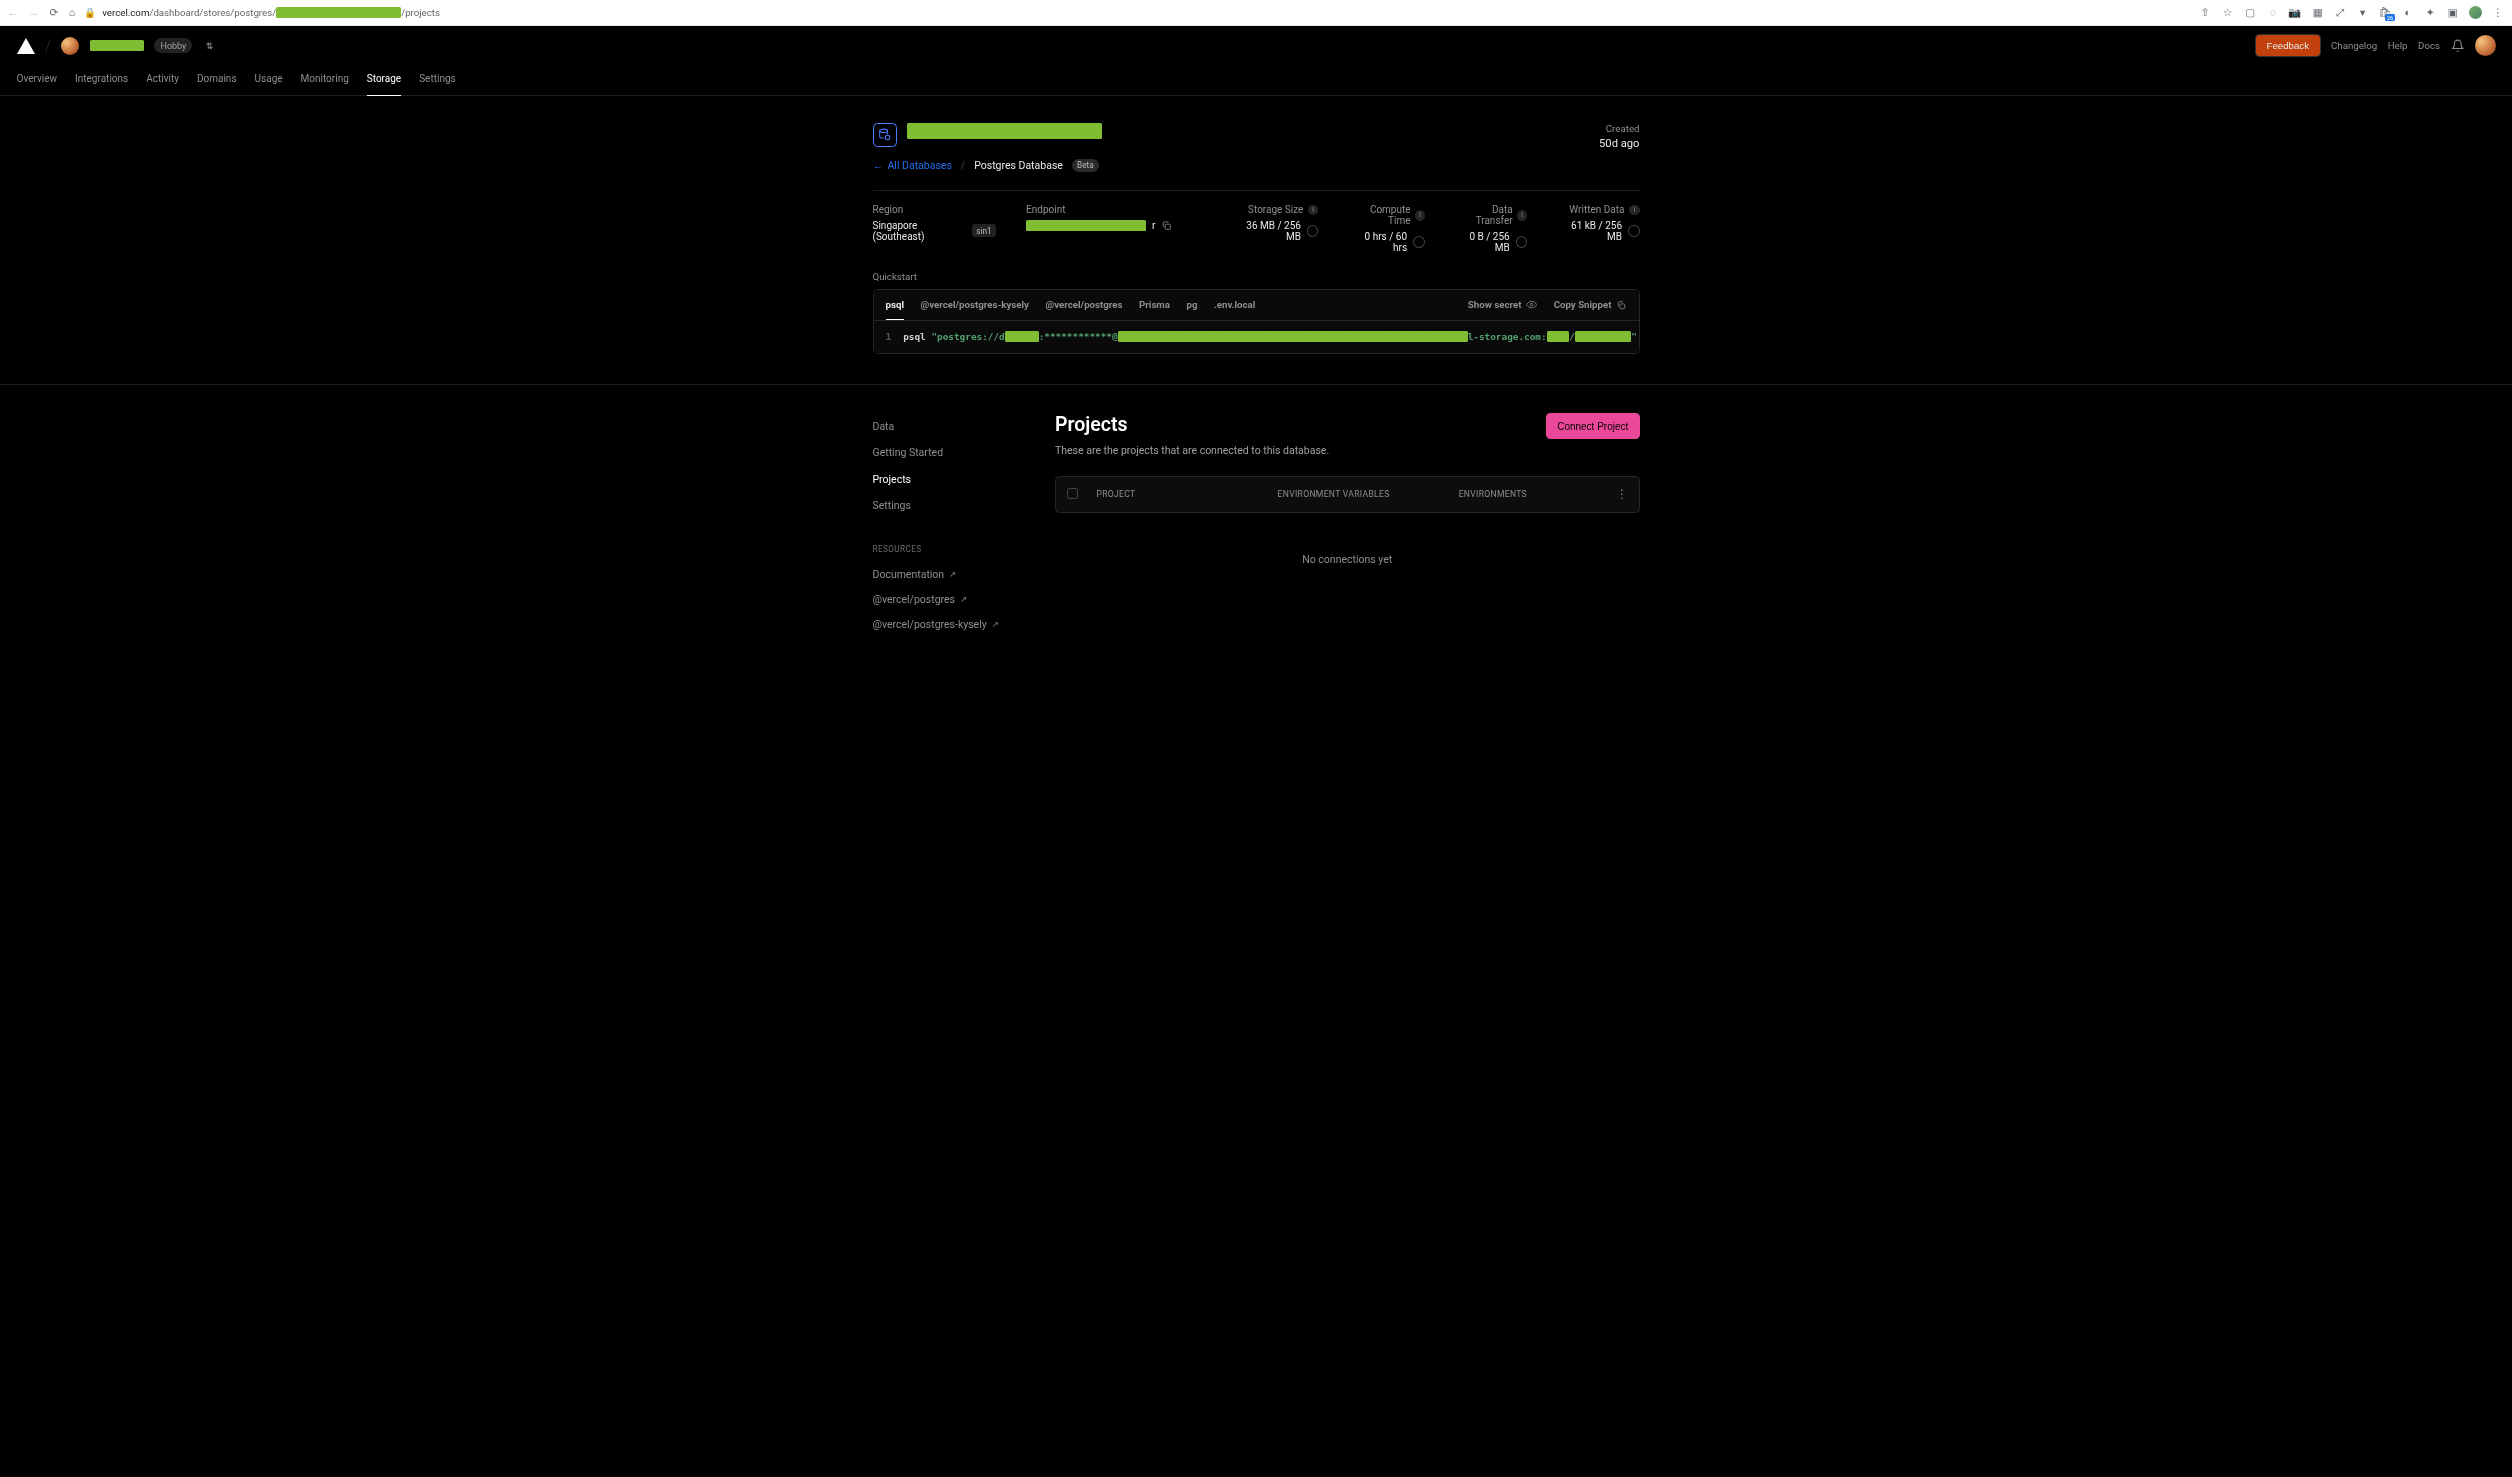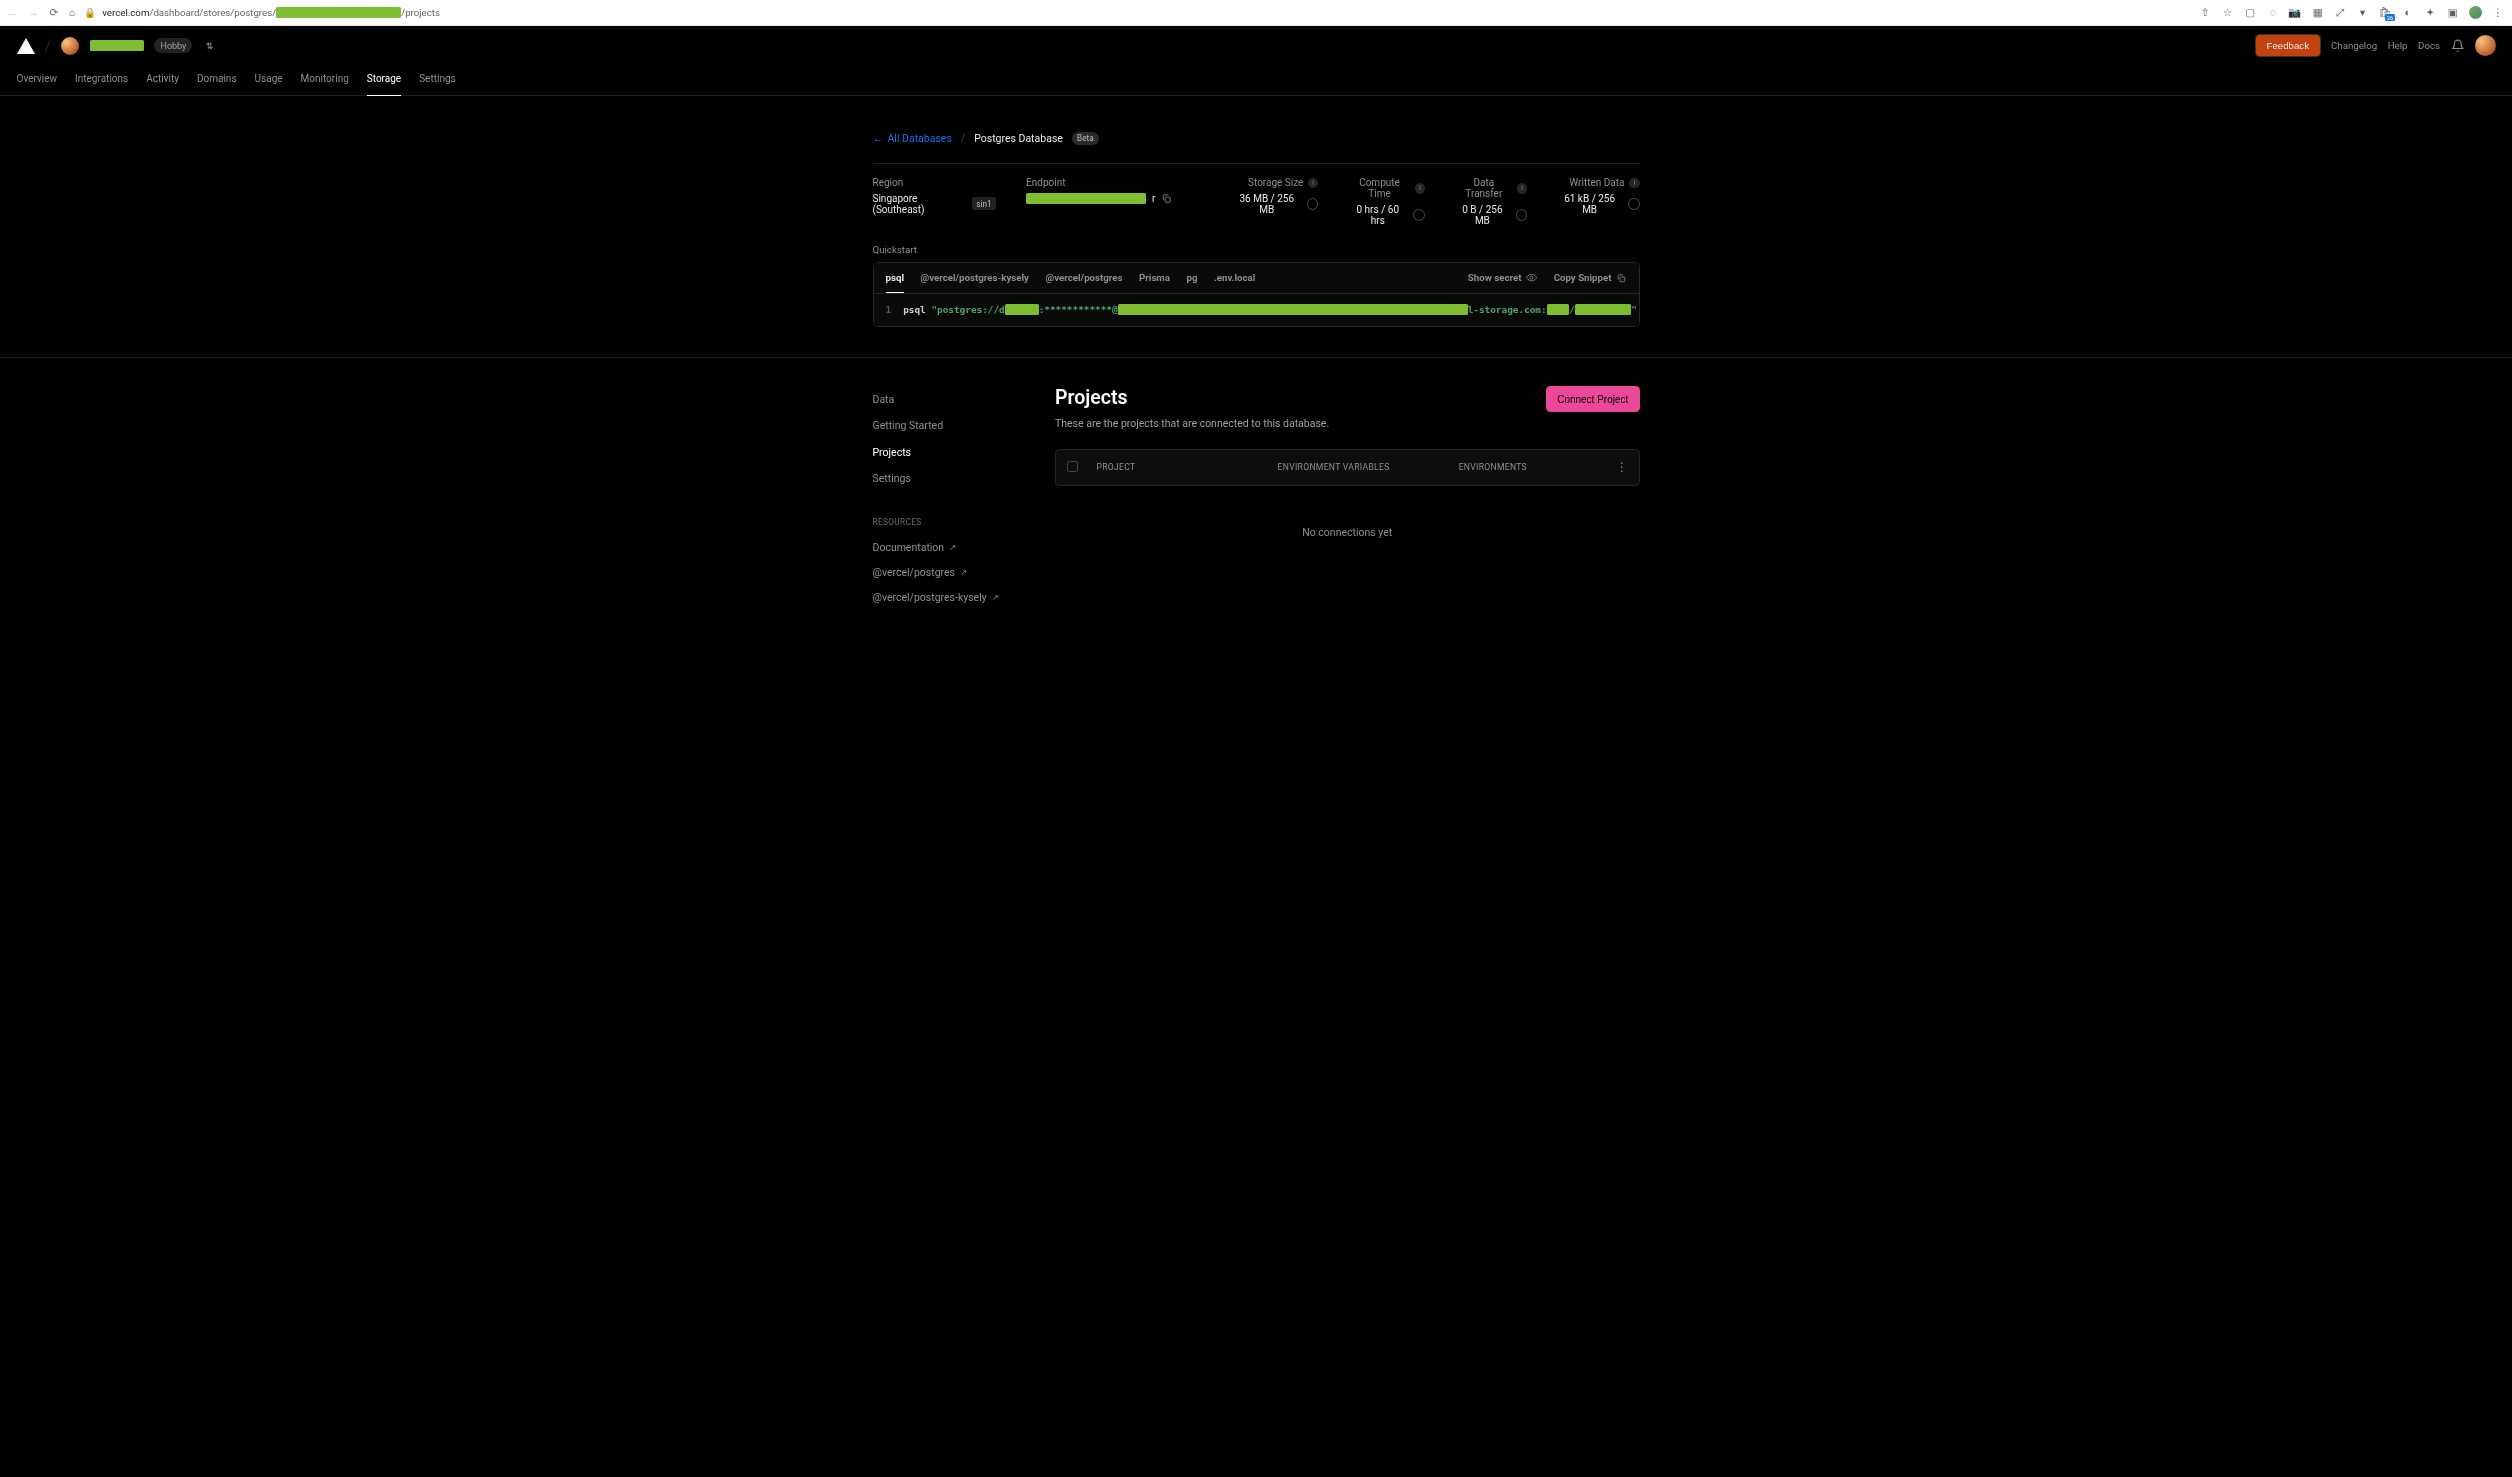--- a/index.html
+++ b/index.html
@@ -100,21 +100,21 @@
   .redact-inline { display:inline-block; height:10.5px; background:#7fbe32; border-radius:1.5px; }
   .info-i {
     width:10.5px; height:10.5px; border-radius:50%; background:#262626; color:#8f8f8f;
     font-size:6.7px; display:inline-flex; align-items:center; justify-content:center;
   }
   .ring {
     width:12px; height:12px; border:1.1px solid #444; border-radius:50%;
     display:inline-block;
   }
   .statsrow .spacer { flex:1; }
-  .statright { text-align:center; }
+  .statright { text-align:right; }
   .statright .lbl { justify-content:flex-end; }
   .statright .val { justify-content:flex-end; }
   .copy-icon { color:#8f8f8f; cursor:pointer; }
   
   .quickstart { margin-top:18px; }
   .quickstart .title { color:#8f8f8f; font-size:9.7px; margin-bottom:7.5px; }
   .qs-card { border:0.7px solid #262626; border-radius:4.5px; overflow:hidden;font-weight:bold; }
   .qs-tabs {
     display:flex; align-items:center; gap:16.5px;
     padding: 0 12px; border-bottom:0.7px solid #262626;
@@ -229,20 +229,35 @@
     <div class="tab">Activity</div>
     <div class="tab">Domains</div>
     <div class="tab">Usage</div>
     <div class="tab">Monitoring</div>
     <div class="tab active">Storage</div>
     <div class="tab">Settings</div>
   </div>
 
   <div class="page">
 
+    <div class="db-head">
+      <div class="db-icon">
+        <svg width="13.5" height="13.5" viewBox="0 0 24 24" fill="none" stroke="currentColor" stroke-width="1.8">
+            <ellipse cx="10" cy="5" rx="7" ry="3"></ellipse>
+            <path d="M3 5v10c0 1.7 3.1 3 7 3"></path>
+            <path d="M17 5v6"></path>
+            <circle cx="17" cy="17" r="4"></circle>
+          </svg>
+      </div>
+      <div class="db-title-redact"></div>
+      <div class="right">
+        <div class="lbl">Created</div>
+        <div class="val">50d ago</div>
+      </div>
+    </div>
 
     <div class="crumbs">
       <span class="back">
         <span class="arrow">←</span>
         <span>All Databases</span>
       </span>
       <span class="sep">/</span>
       <span class="current">Postgres Database</span>
       <span class="beta-badge">Beta</span>
     </div>

